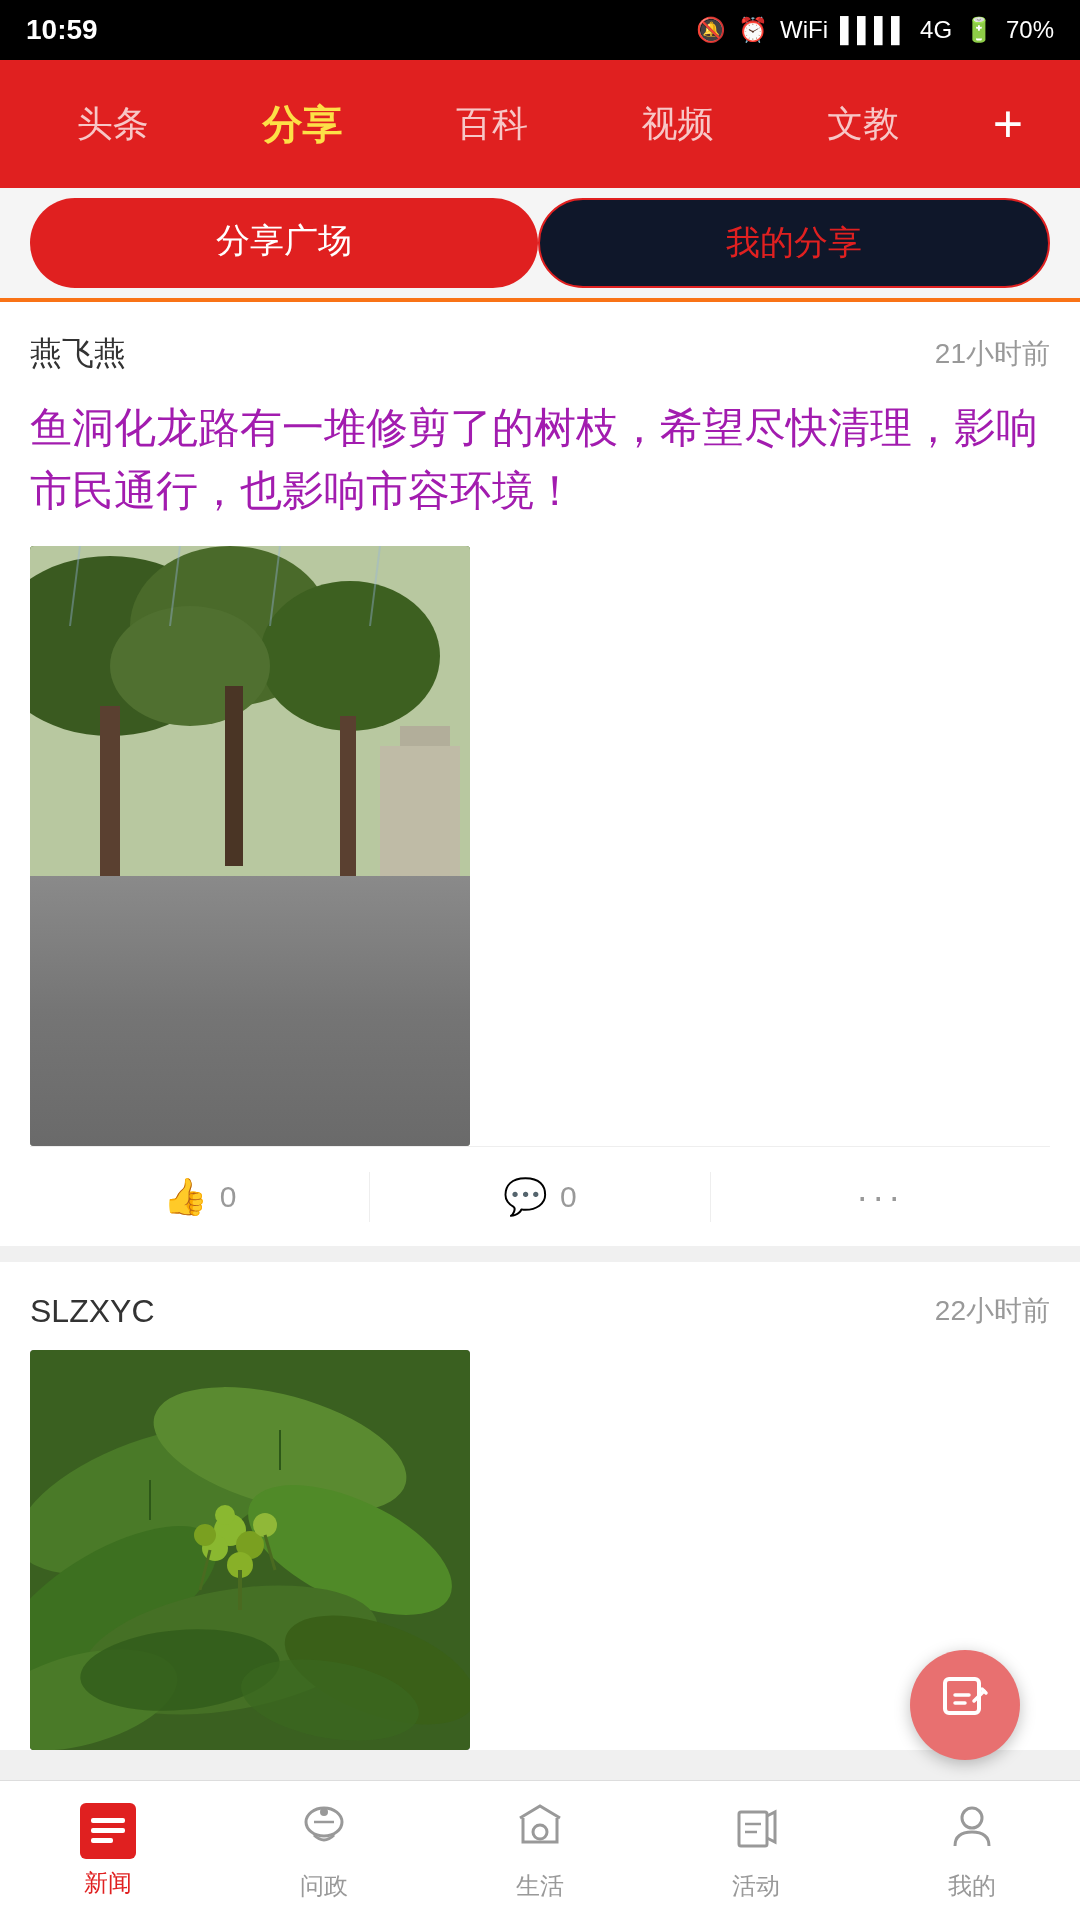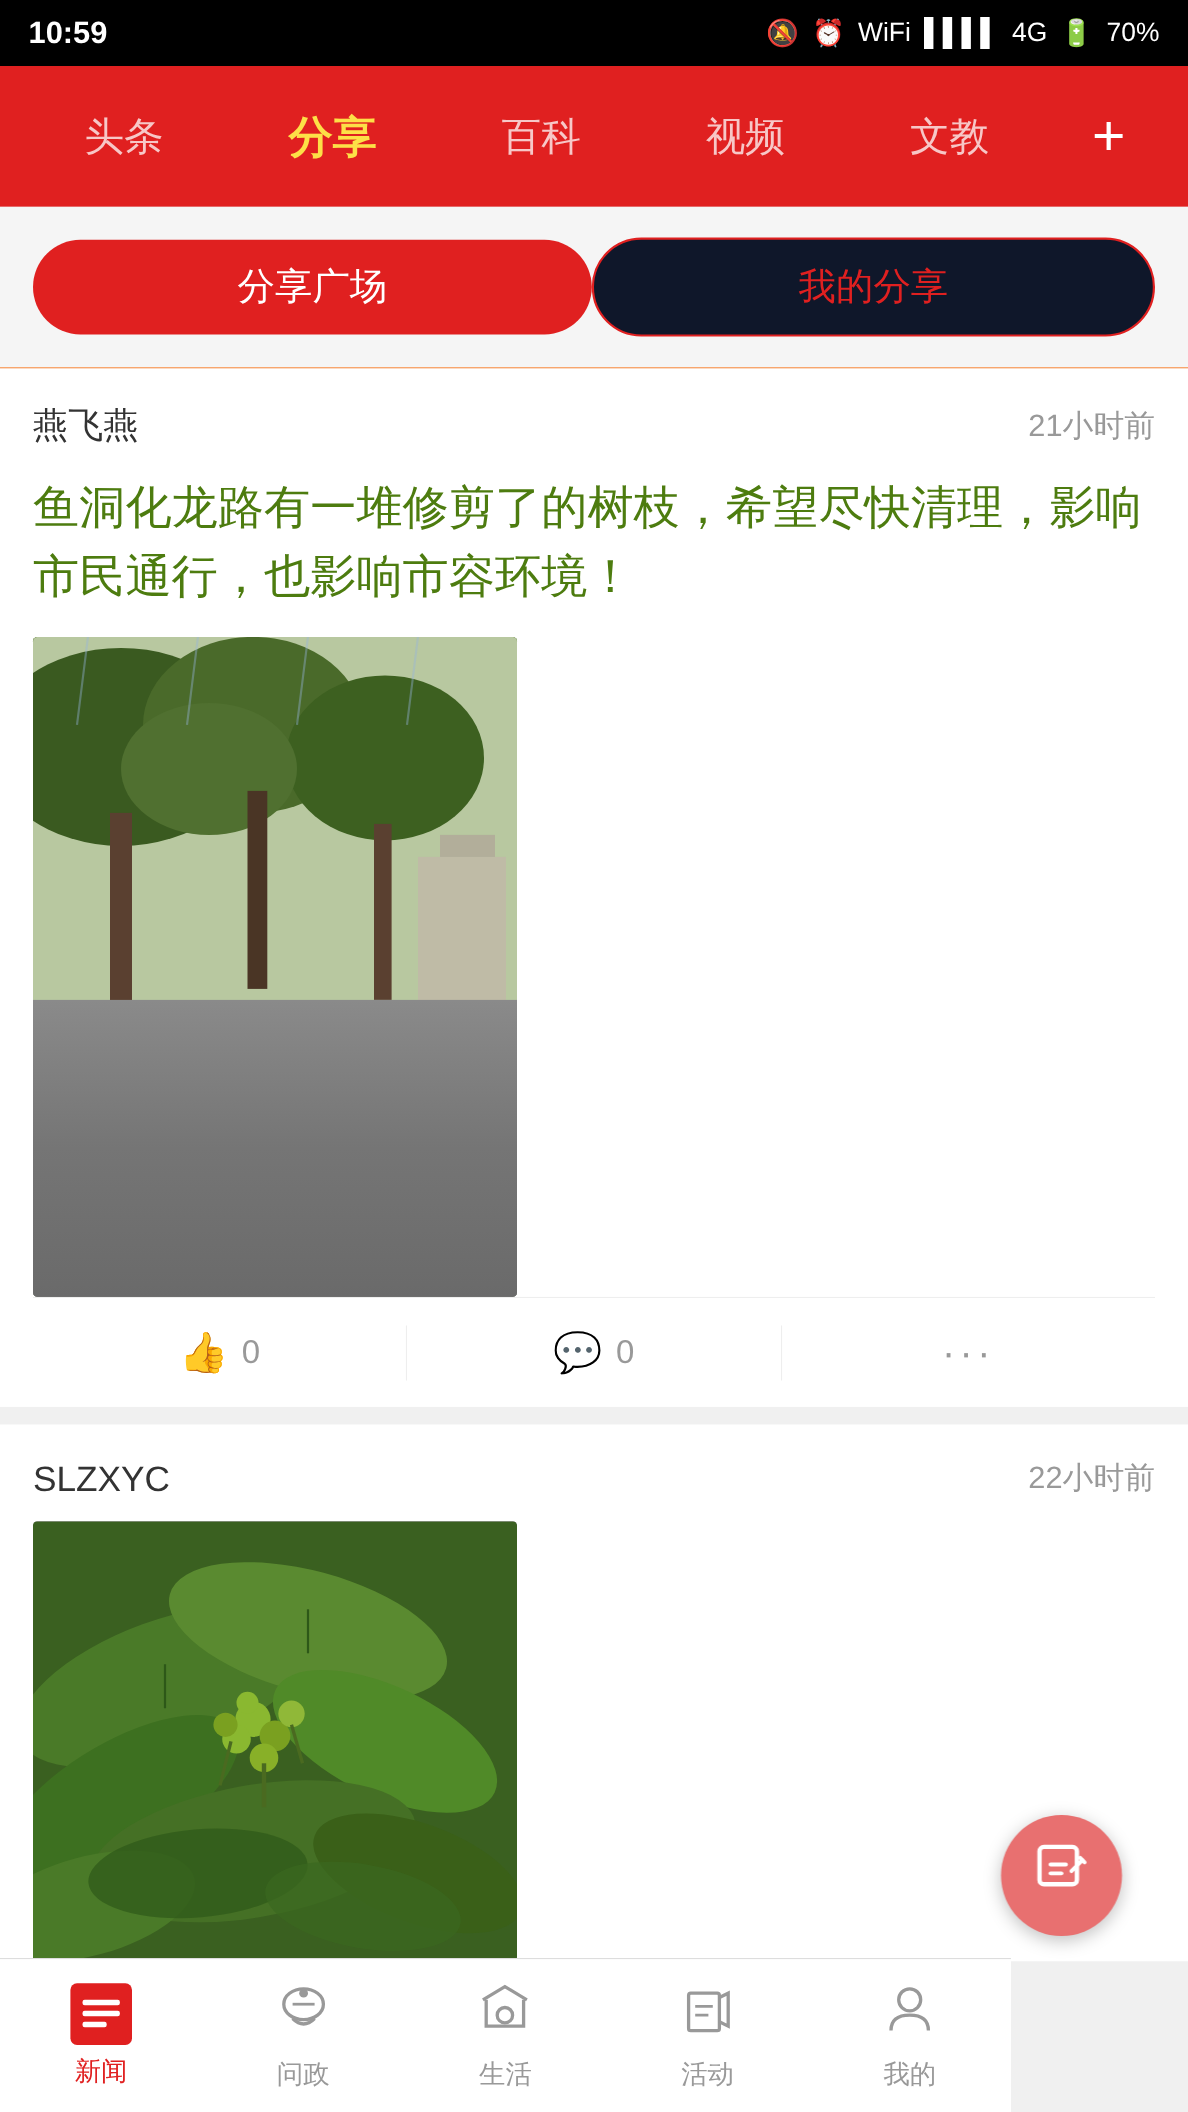--- a/index.html
+++ b/index.html
@@ -49,25 +49,24 @@
     .nav-plus {
       color: #fff;
       font-size: 52px;
       font-weight: 300;
       cursor: pointer;
     }
 
     
     .sub-nav {
       background: #f5f5f5;
-      padding: 28px 30px;
+      padding: 10px 30px;
       display: flex;
       gap: 0;
-      border-bottom: 1px solid #f97316;
-      align-items: center;
+      border-bottom: 4px solid #f97316;
     }
     .sub-tab {
       flex: 1;
       text-align: center;
       padding: 20px 0;
       font-size: 34px;
       border-radius: 50px;
       cursor: pointer;
     }
     .sub-tab.active {
@@ -95,21 +94,21 @@
     .post-username {
       font-size: 32px;
       color: #333;
     }
     .post-time {
       font-size: 28px;
       color: #999;
     }
     .post-content {
       font-size: 42px;
-      color: #4d7c0f;
+      color: #a21caf;
       line-height: 1.5;
       margin-bottom: 24px;
     }
     .post-image {
       width: 440px;
       height: 600px;
       object-fit: cover;
       border-radius: 4px;
       background: #888;
       overflow: hidden;
@@ -188,21 +187,21 @@
     .fab-icon {
       color: #fff;
       font-size: 50px;
     }
 
     
     .bottom-nav {
       position: fixed;
       bottom: 0;
       left: 0;
-      width: 919px;
+      width: 1080px;
       height: 140px;
       background: #fff;
       border-top: 1px solid #ddd;
       display: flex;
       align-items: center;
       justify-content: space-around;
     }
     .bottom-nav-item {
       display: flex;
       flex-direction: column;

